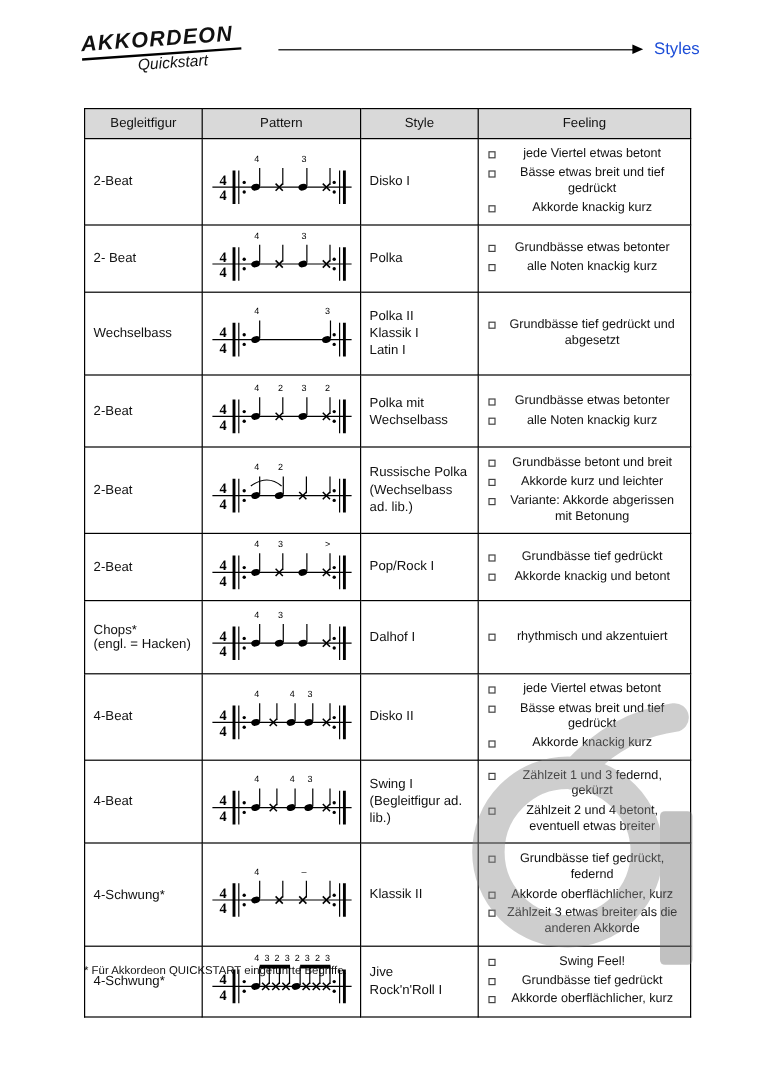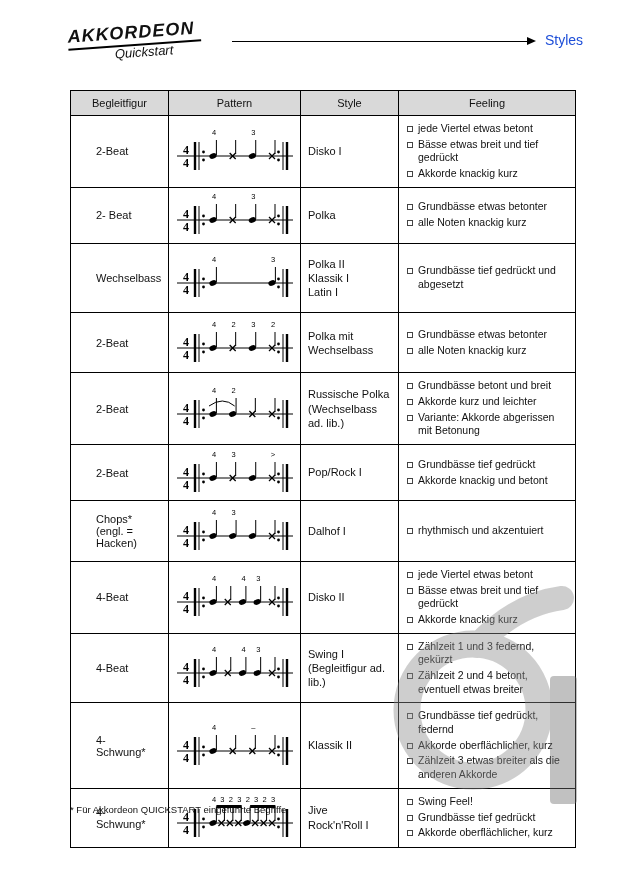--- a/index.html
+++ b/index.html
@@ -14,24 +14,24 @@
   .header-rule{position:absolute;left:232px;top:41px;width:300px;border-top:1.5px solid #000;}
   .header-rule .arrow-head{position:absolute;right:-4px;top:-5px;width:0;height:0;
              border-left:9px solid #000;border-top:4.5px solid transparent;border-bottom:4.5px solid transparent;}
   .header-style-label{position:absolute;left:545px;top:32px;font-size:14px;color:#1d4ed8;}
 
   
   table.styles{position:absolute;left:70px;top:90px;width:505px;border-collapse:collapse;
                table-layout:fixed;z-index:1;}
   .styles th,.styles td{border:1px solid #000;vertical-align:middle;}
   .styles th{background:#d9d9d9;font-weight:normal;font-size:11px;height:22px;text-align:center;}
-  .figure-cell{padding:3px 25px;font-size:11px;}
+  .figure-cell{padding:3px 7px;font-size:11px;}
   .pattern-cell{text-align:center;padding:2px 0;}
   .style-cell{padding:13px 7px;font-size:11px;line-height:1.3;}
-  .feeling-cell{padding:4px 6px 4px 6px;}
+  .feeling-cell{padding:4px 6px 4px 6px;text-align:center;}
   .bullet{position:relative;padding-left:13px;margin:2px 0;font-size:10.5px;line-height:1.3;}
   .bullet::before{content:"";position:absolute;left:2px;top:4px;width:4px;height:4px;border:1px solid #444;background:#fff;}
 
   
   .footnote{position:absolute;left:70px;top:804px;font-size:9.5px;}
   .footer{position:absolute;left:0;top:841px;width:100%;text-align:center;font-size:8.5px;color:#333;}
 
   
   .watermark{position:absolute;left:378px;top:572px;opacity:.42;z-index:2;pointer-events:none;}
 </style>

